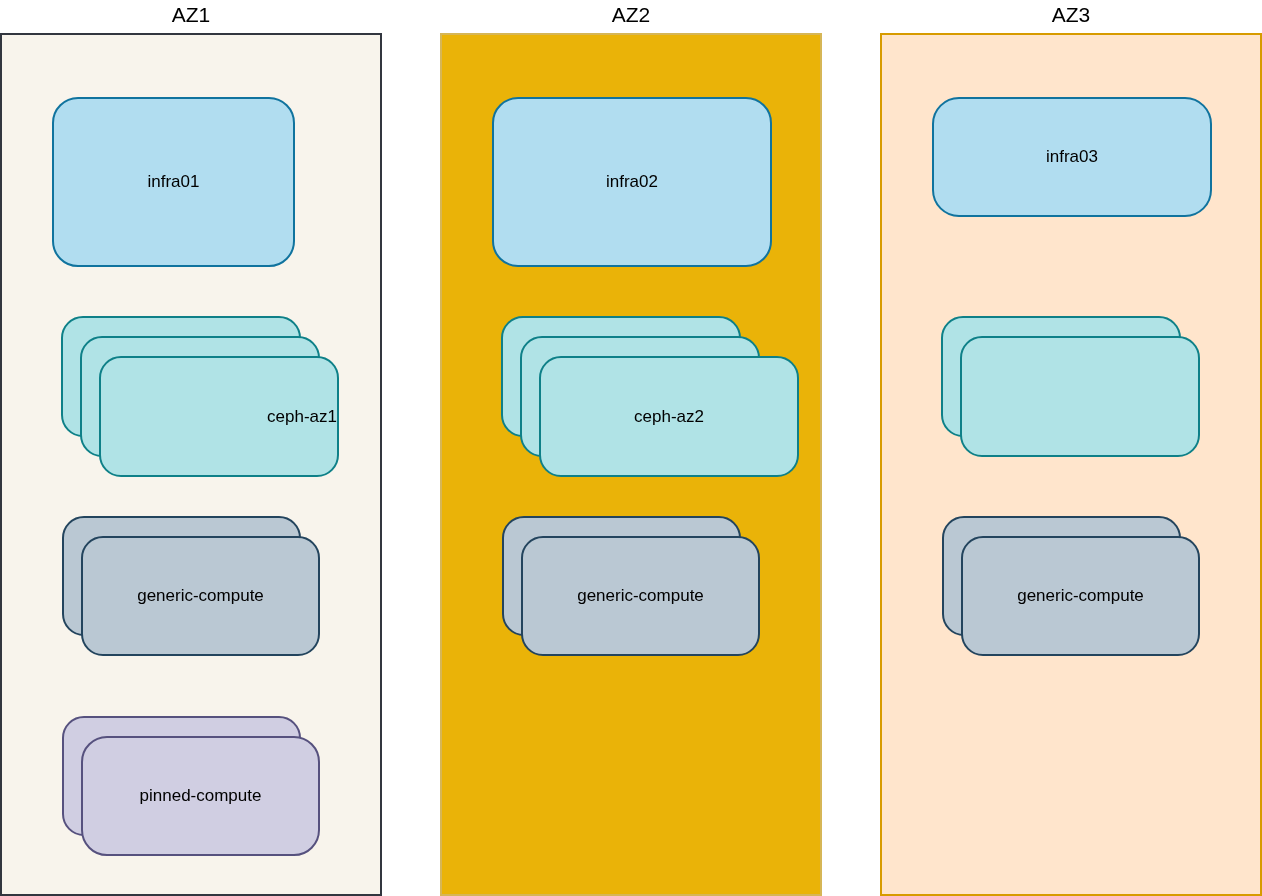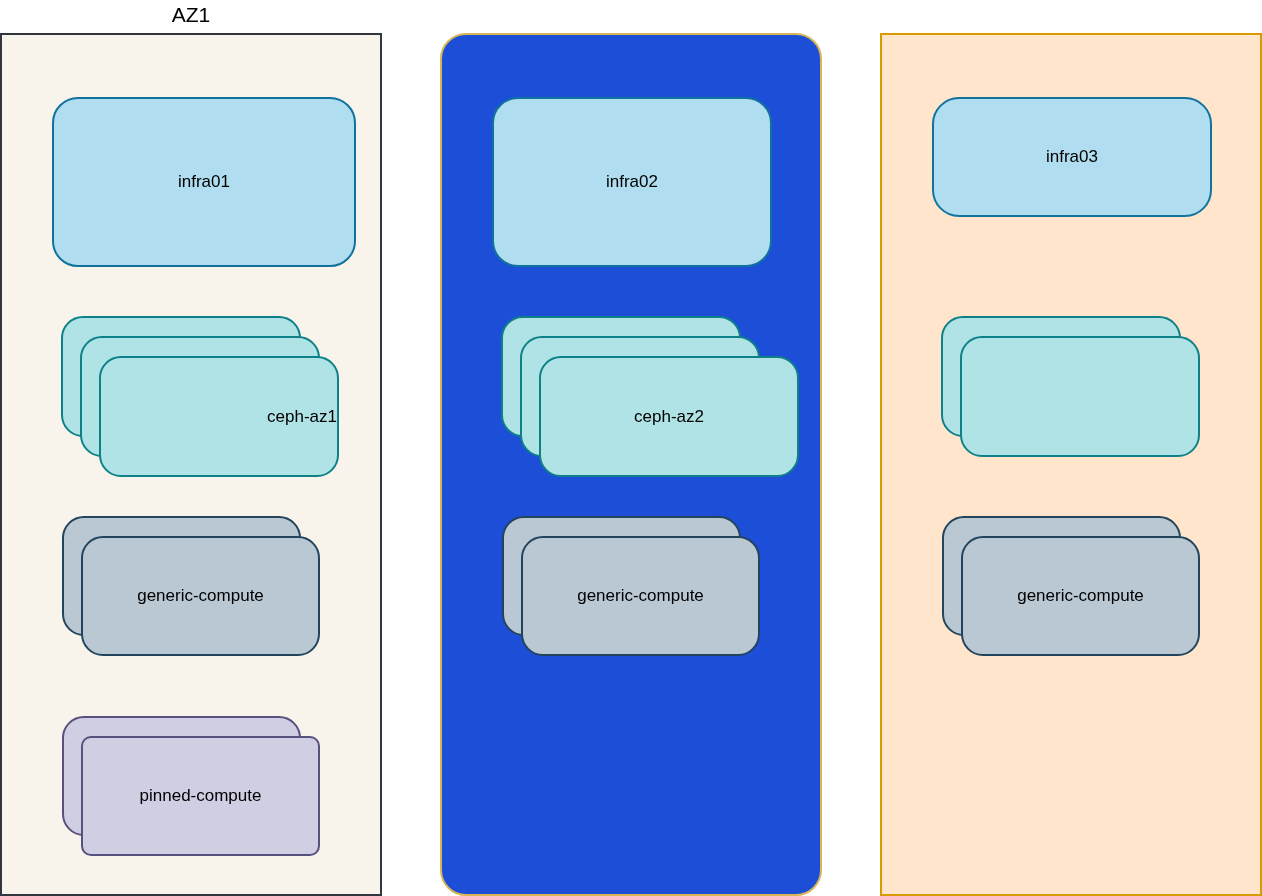--- a/index.html
+++ b/index.html
@@ -57,57 +57,59 @@
   }
 </style>
 </head>
 <body>
 
 <div class="canvas">
 
   <section class="zone" style="left:0">
     <div class="zone-title">AZ1</div>
     <div class="zone-box" style="background: rgb(248, 244, 236); border-color: rgb(50, 54, 63);">
-        <div class="card" style="left: 50px; top: 62px; width: 304px; height: 170px; border-radius: 26px; background: rgb(177, 221, 240); border-color: rgb(16, 115, 158); text-align: right;">
+        <div class="card" style="left: 50px; top: 62px; width: 243px; height: 170px; border-radius: 26px; background: rgb(177, 221, 240); border-color: rgb(16, 115, 158); text-align: right;">
           <span>infra01</span>
         </div>
         <div class="card" style="left: 59px; top: 281px; width: 240px; height: 121px; border-radius: 22px; background: rgb(176, 227, 230); border-color: rgb(14, 128, 136);"></div>
         <div class="card" style="left: 78px; top: 301px; width: 240px; height: 121px; border-radius: 22px; background: rgb(176, 227, 230); border-color: rgb(14, 128, 136);"></div>
         <div class="card" style="left: 97px; top: 321px; width: 240px; height: 121px; border-radius: 22px; background: rgb(176, 227, 230); border-color: rgb(14, 128, 136); justify-content: flex-end;">
           <span>ceph-az1</span>
         </div>
         <div class="card" style="left: 60px; top: 481px; width: 239px; height: 120px; border-radius: 22px; background: rgb(186, 200, 211); border-color: rgb(35, 68, 93);"></div>
         <div class="card" style="left: 79px; top: 501px; width: 239px; height: 120px; border-radius: 22px; background: rgb(186, 200, 211); border-color: rgb(35, 68, 93);">
           <span>generic-compute</span>
         </div>
         <div class="card" style="left: 60px; top: 681px; width: 239px; height: 120px; border-radius: 22px; background: rgb(208, 206, 226); border-color: rgb(86, 81, 126);"></div>
-        <div class="card" style="left: 79px; top: 701px; width: 239px; height: 120px; border-radius: 10px; background: rgb(208, 206, 226); border-color: rgb(86, 81, 126);">
+        <div class="card" style="left: 79px; top: 701px; width: 239px; height: 120px; border-radius: 26px; background: rgb(208, 206, 226); border-color: rgb(86, 81, 126);">
           <span>pinned-compute</span>
         </div>
       </div>
   </section>
 
   <section class="zone" style="left:440px">
-    <div class="zone-box" style="background: #1d4ed8; border-color: rgb(214, 182, 86); border-radius: 26px;">
+    <div class="zone-title">AZ2</div>
+    <div class="zone-box" style="background: #eab308; border-color: rgb(214, 182, 86);">
         <div class="card" style="left: 50px; top: 62px; width: 280px; height: 170px; border-radius: 26px; background: rgb(177, 221, 240); border-color: rgb(16, 115, 158);">
           <span>infra02</span>
         </div>
         <div class="card" style="left: 59px; top: 281px; width: 240px; height: 121px; border-radius: 22px; background: rgb(176, 227, 230); border-color: rgb(14, 128, 136);"></div>
         <div class="card" style="left: 78px; top: 301px; width: 240px; height: 121px; border-radius: 22px; background: rgb(176, 227, 230); border-color: rgb(14, 128, 136);"></div>
         <div class="card" style="left: 97px; top: 321px; width: 260px; height: 121px; border-radius: 22px; background: rgb(176, 227, 230); border-color: rgb(14, 128, 136);">
           <span>ceph-az2</span>
         </div>
         <div class="card" style="left: 60px; top: 481px; width: 239px; height: 120px; border-radius: 22px; background: rgb(186, 200, 211); border-color: rgb(35, 68, 93);"></div>
         <div class="card" style="left: 79px; top: 501px; width: 239px; height: 120px; border-radius: 22px; background: rgb(186, 200, 211); border-color: rgb(35, 68, 93);">
           <span>generic-compute</span>
         </div>
       </div>
   </section>
 
   <section class="zone" style="left:880px">
+    <div class="zone-title">AZ3</div>
     <div class="zone-box" style="background: rgb(255, 229, 204); border-color: rgb(215, 155, 0);">
         <div class="card" style="left: 50px; top: 62px; width: 280px; height: 120px; border-radius: 27px; background: rgb(177, 221, 240); border-color: rgb(16, 115, 158);">
           <span>infra03</span>
         </div>
         <div class="card" style="left: 59px; top: 281px; width: 240px; height: 121px; border-radius: 22px; background: rgb(176, 227, 230); border-color: rgb(14, 128, 136);"></div>
         <div class="card" style="left: 78px; top: 301px; width: 240px; height: 121px; border-radius: 22px; background: rgb(176, 227, 230); border-color: rgb(14, 128, 136);"></div>
         <div class="card" style="left: 60px; top: 481px; width: 239px; height: 120px; border-radius: 22px; background: rgb(186, 200, 211); border-color: rgb(35, 68, 93);"></div>
         <div class="card" style="left: 79px; top: 501px; width: 239px; height: 120px; border-radius: 22px; background: rgb(186, 200, 211); border-color: rgb(35, 68, 93);">
           <span>generic-compute</span>
         </div>

